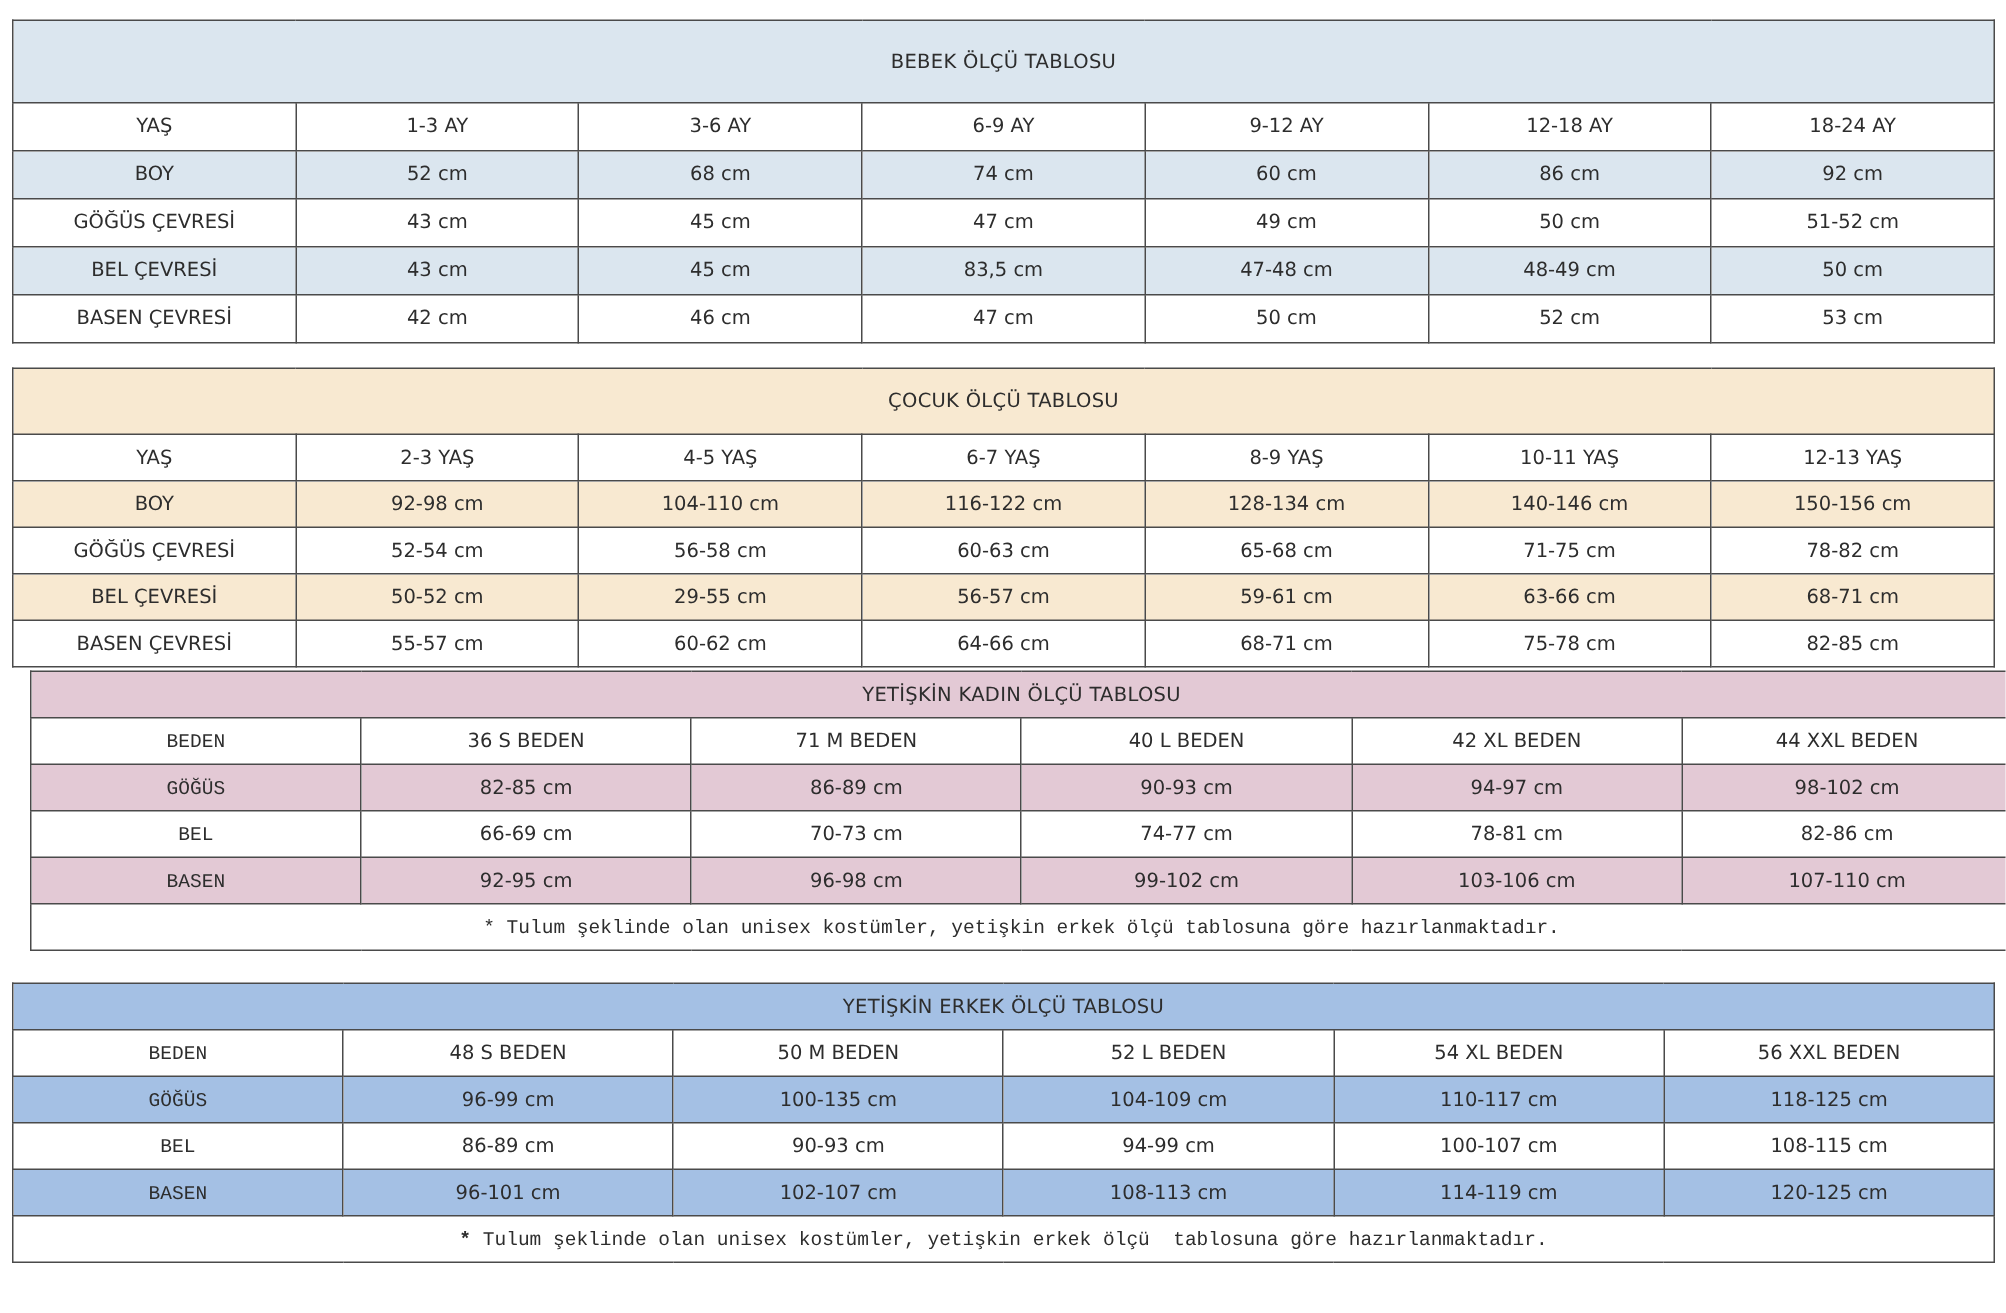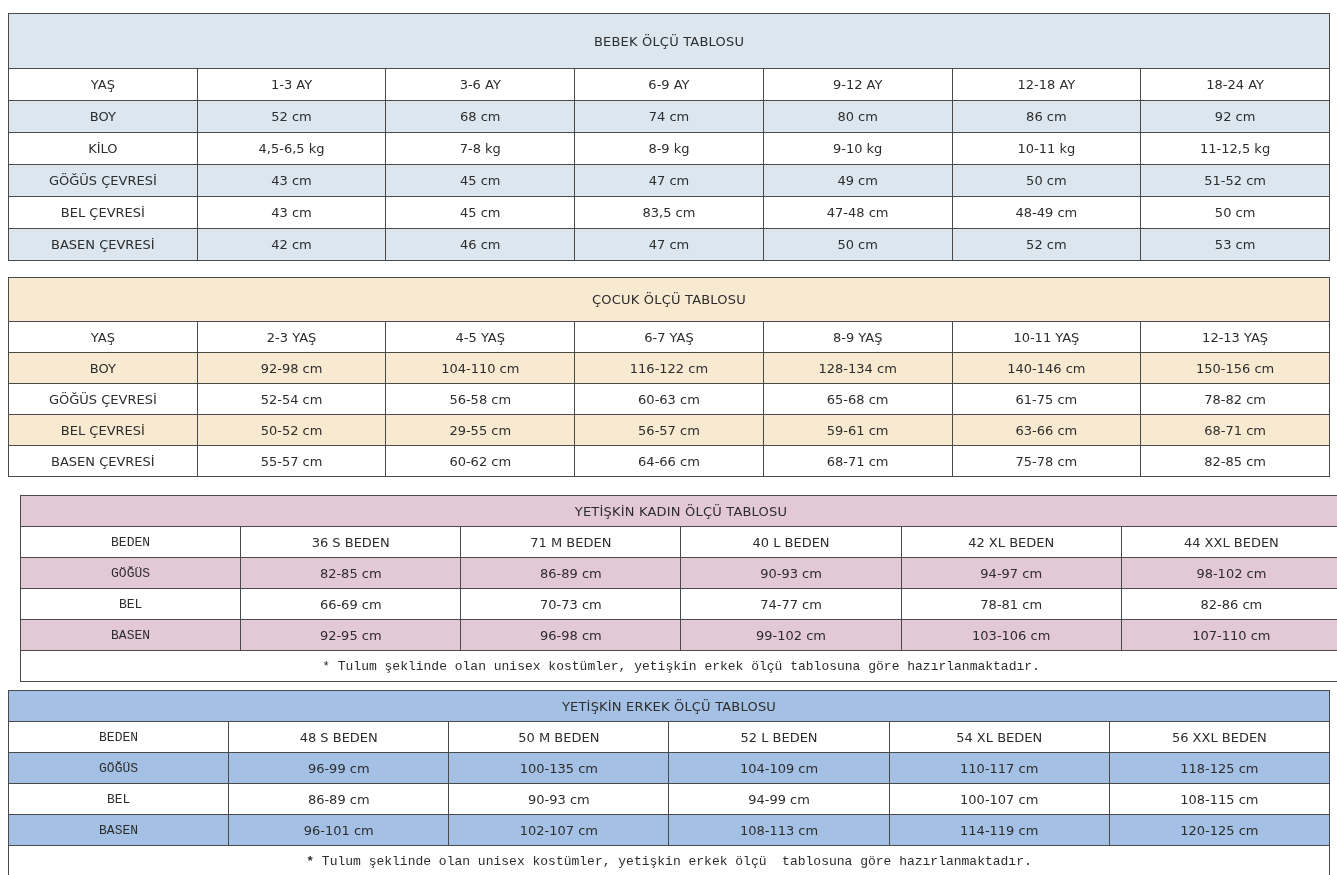--- a/index.html
+++ b/index.html
@@ -4,22 +4,22 @@
 <style>
   html, body {
     margin: 0;
     background: #ffffff;
     font-family: "DejaVu Sans", "Liberation Sans", sans-serif;
   }
   body { padding: 13px 7px 6px 8px; width: 1322px; }
 
   .size-table-section { margin: 0; }
   .s1 { margin-bottom: 16px; }
-  .s2 { margin-bottom: 18px; }
-  .s3 { margin-bottom: 8px; padding-left: 12px; }
+  .s2 { margin-bottom: 2px; }
+  .s3 { margin-bottom: 21px; padding-left: 12px; }
 
   table.size-table {
     width: 1322px;
     border-collapse: collapse;
     table-layout: fixed;
     border: 1px solid #14532d;
   }
   table.size-table th,
   table.size-table td {
     border: 1px solid #4a4a4a;
@@ -85,32 +85,23 @@
           <td>6-9 AY</td>
           <td>9-12 AY</td>
           <td>12-18 AY</td>
           <td>18-24 AY</td>
         </tr>
         <tr>
           <th class="label-cell">BOY</th>
           <td>52 cm</td>
           <td>68 cm</td>
           <td>74 cm</td>
-          <td>80 cm</td>
+          <td>60 cm</td>
           <td>86 cm</td>
           <td>92 cm</td>
-        </tr>
-        <tr>
-          <th class="label-cell">KİLO</th>
-          <td>4,5-6,5 kg</td>
-          <td>7-8 kg</td>
-          <td>8-9 kg</td>
-          <td>9-10 kg</td>
-          <td>10-11 kg</td>
-          <td>11-12,5 kg</td>
         </tr>
         <tr>
           <th class="label-cell">GÖĞÜS ÇEVRESİ</th>
           <td>43 cm</td>
           <td>45 cm</td>
           <td>47 cm</td>
           <td>49 cm</td>
           <td>50 cm</td>
           <td>51-52 cm</td>
         </tr>
@@ -161,21 +152,21 @@
           <td>128-134 cm</td>
           <td>140-146 cm</td>
           <td>150-156 cm</td>
         </tr>
         <tr>
           <th class="label-cell">GÖĞÜS ÇEVRESİ</th>
           <td>52-54 cm</td>
           <td>56-58 cm</td>
           <td>60-63 cm</td>
           <td>65-68 cm</td>
-          <td>61-75 cm</td>
+          <td>71-75 cm</td>
           <td>78-82 cm</td>
         </tr>
         <tr>
           <th class="label-cell">BEL ÇEVRESİ</th>
           <td>50-52 cm</td>
           <td>29-55 cm</td>
           <td>56-57 cm</td>
           <td>59-61 cm</td>
           <td>63-66 cm</td>
           <td>68-71 cm</td>

